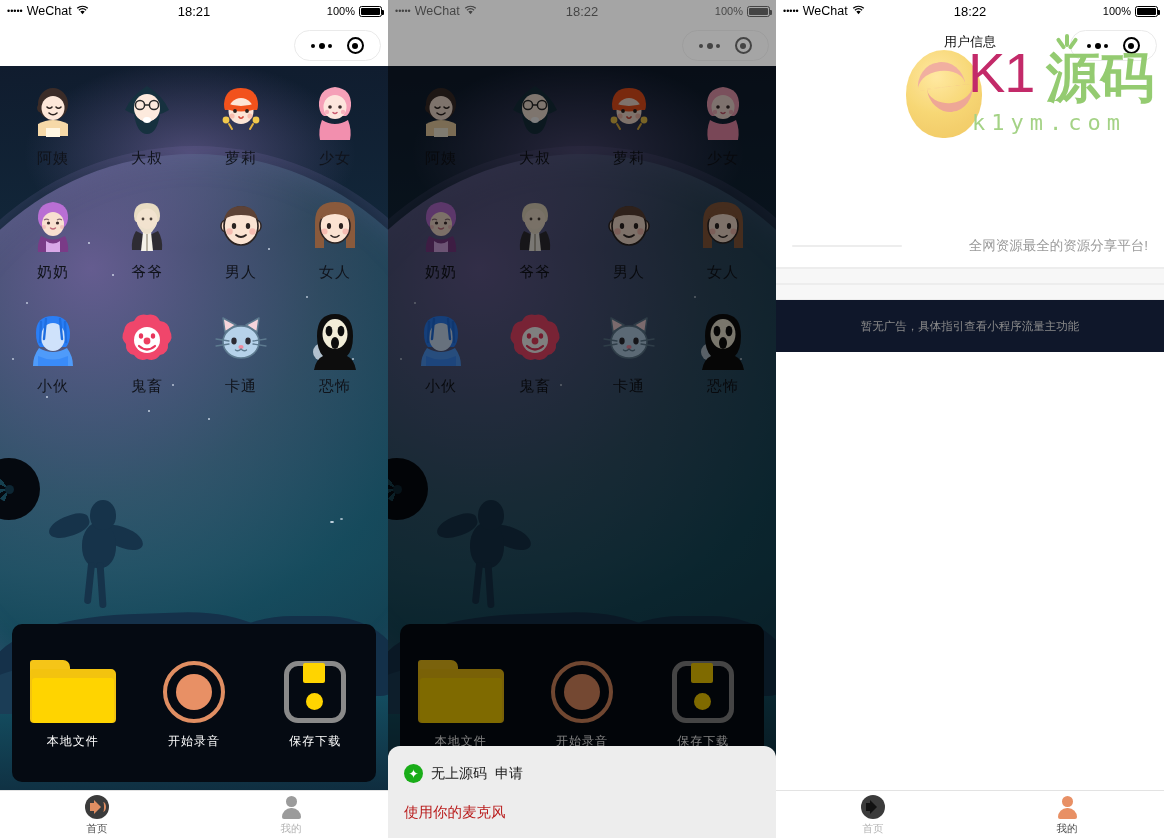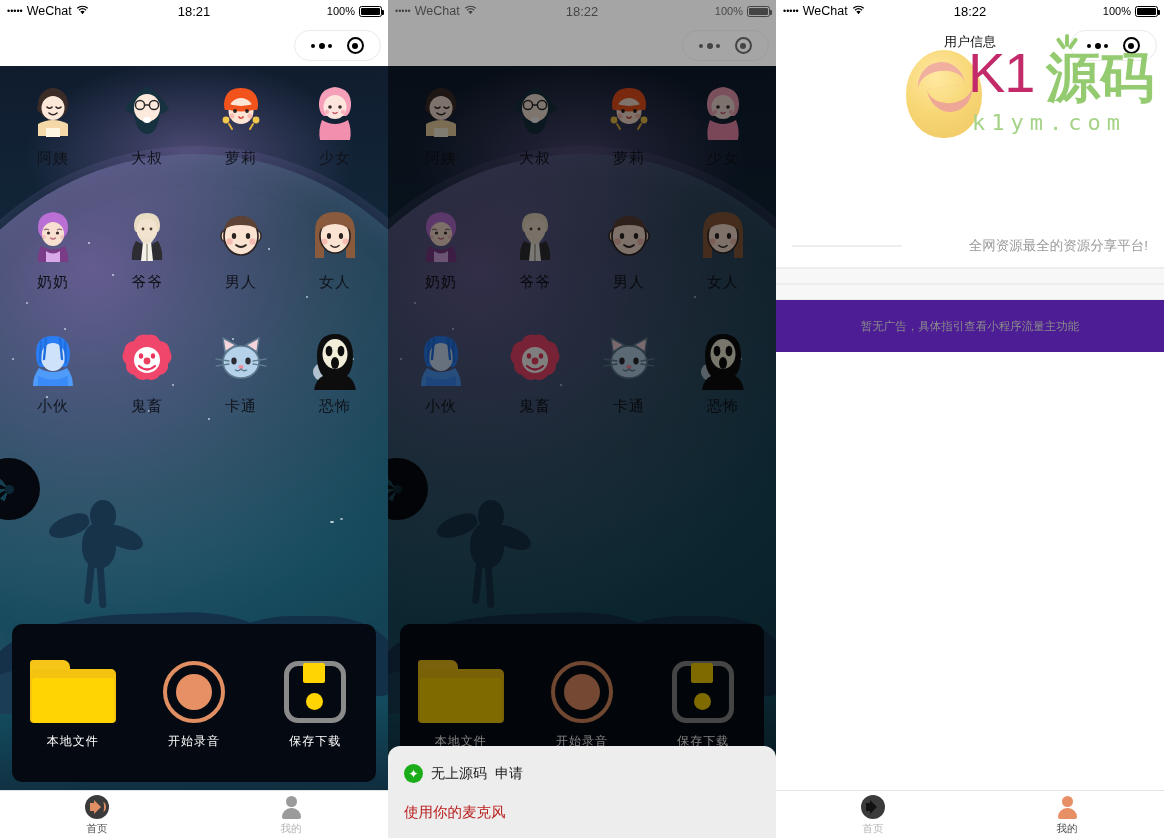--- a/index.html
+++ b/index.html
@@ -134,21 +134,21 @@
   }
   .moonlet{
     position:absolute; left:298px; top:592px; width:26px; height:26px;
     border-radius:50%; background:#c6d9e6; opacity:.92;
   }
 
   
   .grid{
     position:absolute; left:0; top:0; width:388px;
     display:grid; grid-template-columns:repeat(4,1fr);
-    padding:12px 6px 0 6px; row-gap:12px;
+    padding:12px 6px 0 6px; row-gap:2px;
     z-index:3;
   }
   .cell{
     display:flex; flex-direction:column; align-items:center; justify-content:flex-start;
     height:112px; border-radius:8px; cursor:pointer;
   }
   .cell .face{ width:58px; height:58px; margin-top:6px; position:relative; }
   .cell .lbl{
     margin-top:8px; font-size:15px; color:#10131a;
     letter-spacing:1px; line-height:1;
@@ -245,21 +245,21 @@
   .p3-body{ position:absolute; left:0; top:66px; width:388px; height:724px; background:#fff; }
   .p3-row{
     position:relative; background:#fff; border-bottom:1px solid #ededed;
     display:flex; align-items:center; padding:0 16px; height:44px;
   }
   .p3-sep{ height:16px; background:#f7f7f7; border-top:1px solid #ededed; border-bottom:1px solid #ededed; }
   .p3-row .left-ph{ width:110px; height:2px; background:#ededed; border-radius:1px; }
   .p3-row .right-txt{ margin-left:auto; font-size:13.5px; color:#9a9a9a; }
   .p3-row .lab{ font-size:14.5px; color:#222; }
   .p3-ad{
-    height:52px; background:#4c1d95; display:flex; align-items:center; justify-content:center;
+    height:52px; background:#0f172a; display:flex; align-items:center; justify-content:center;
     font-size:11.5px; color:#8a8a8a;
   }
 
   .wm{ position:absolute; left:130px; top:34px; width:258px; height:110px; z-index:10; pointer-events:none; opacity:.92; }
   .wm .egg{
     position:absolute; left:0; top:16px; width:76px; height:88px; border-radius:50% 50% 48% 48%;
     background:radial-gradient(circle at 40% 30%, #ffe79a 0%, #f7d46a 48%, #efc255 100%);
   }
   .wm .sw1{
     position:absolute; left:10px; top:28px; width:48px; height:26px;

